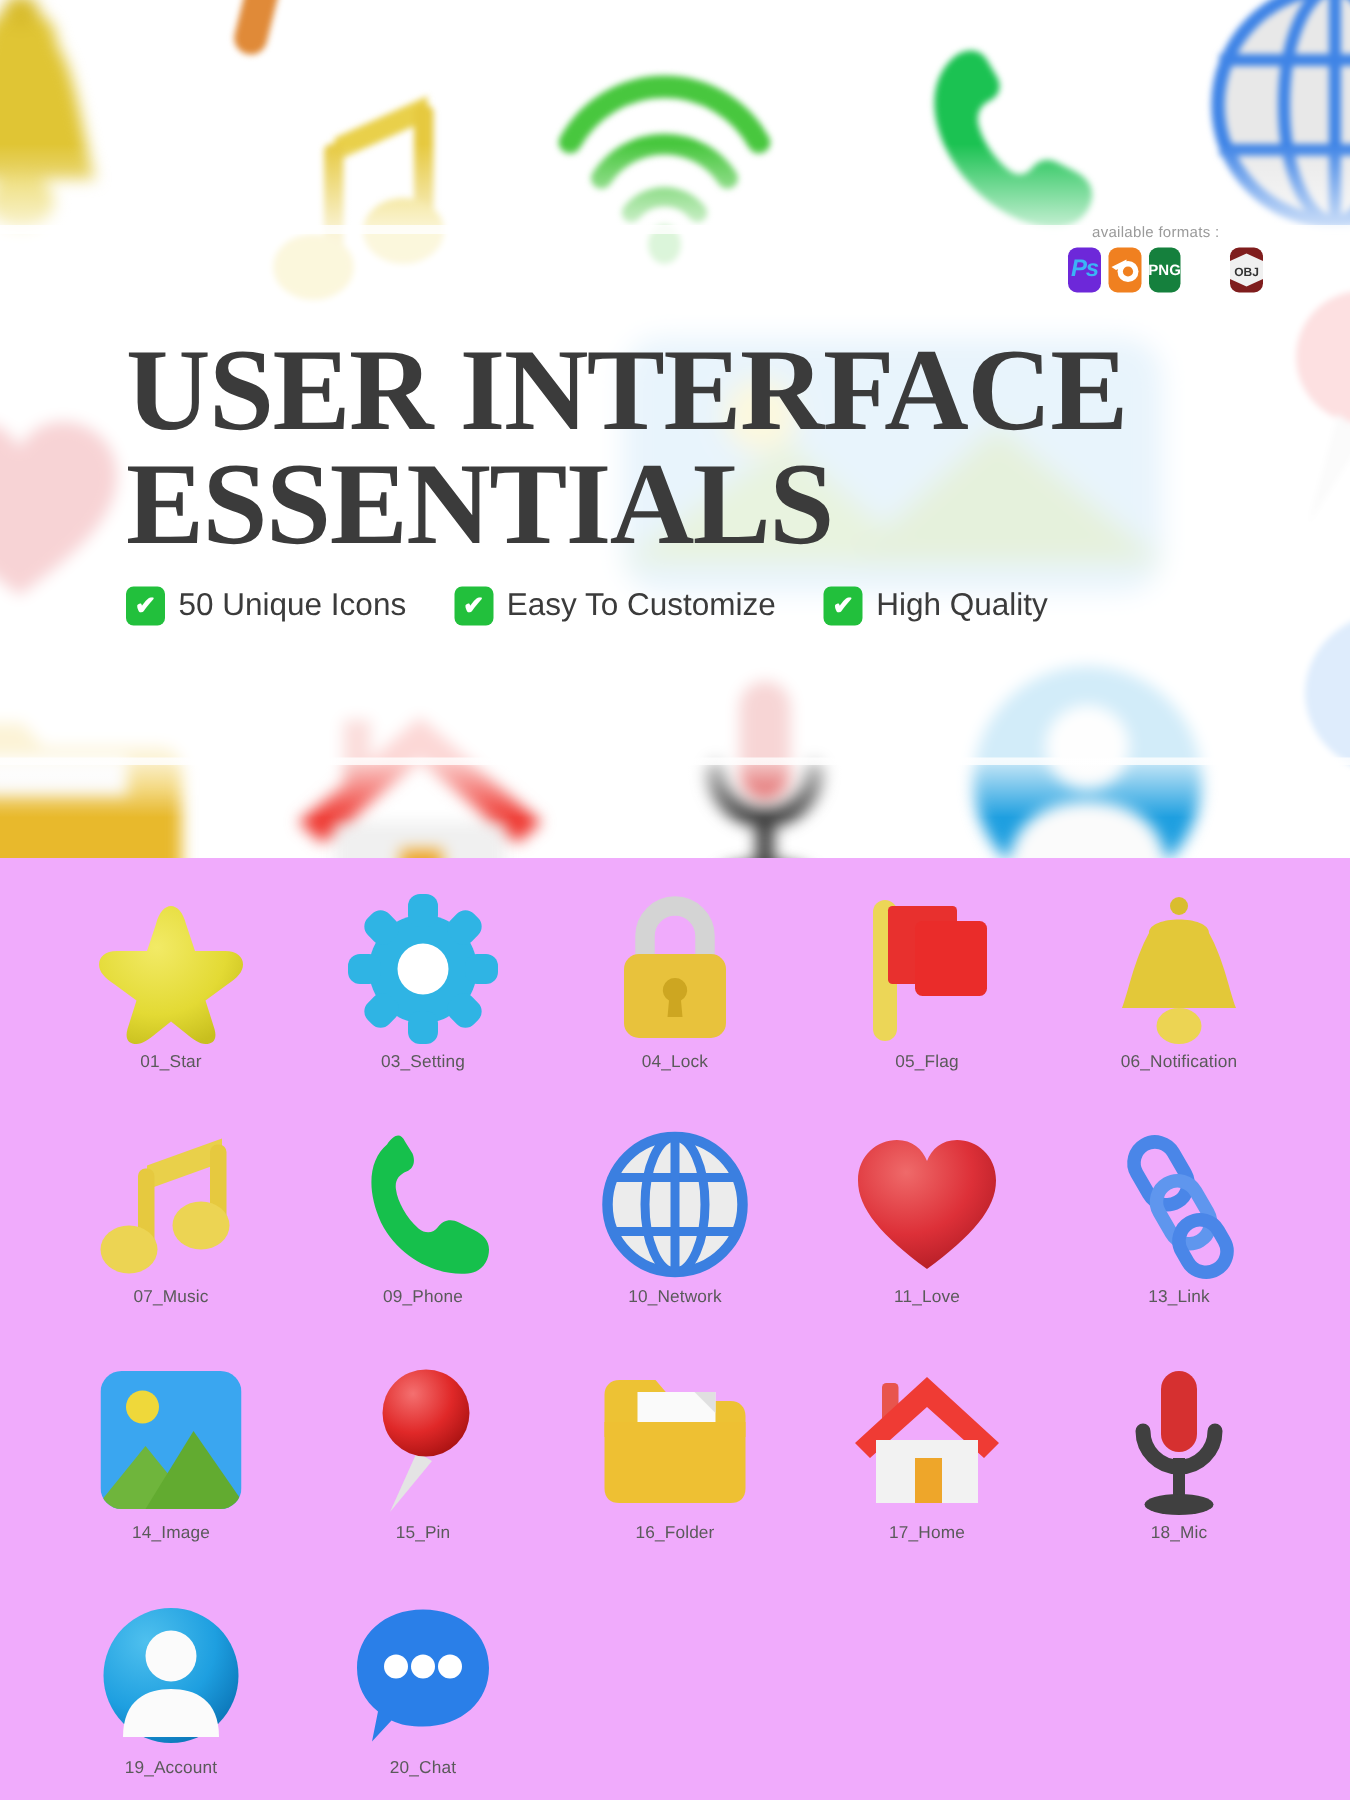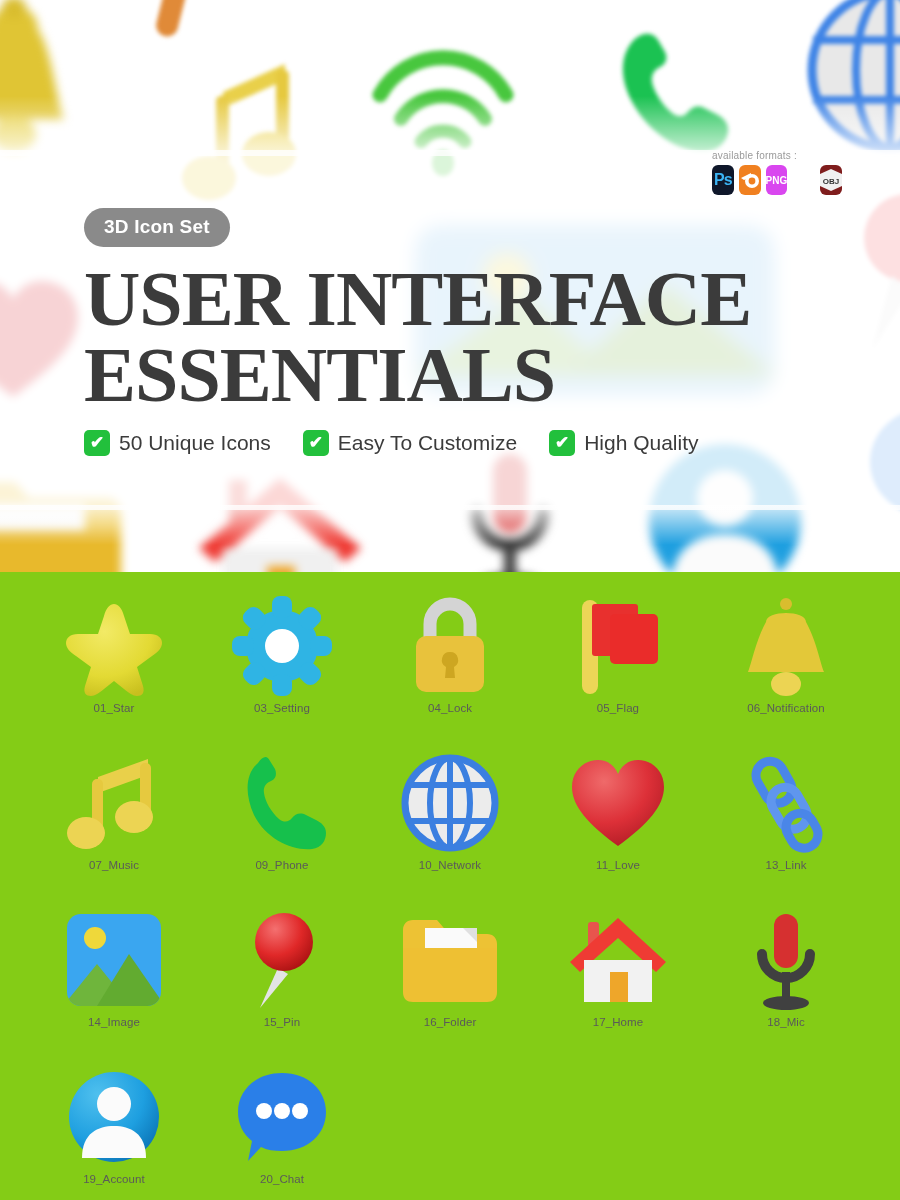--- a/index.html
+++ b/index.html
@@ -52,48 +52,48 @@
     font-size: 78px; line-height: 0.98; font-weight: bold;
     color: #3b3b3b; letter-spacing: -1px;
     font-family: Liberation Serif, serif;
     transform: scaleX(1.0);
   }
   .title .line { display: block; white-space: nowrap; }
 
   .formats {
     position: absolute; right: 58px; top: 150px; width: 130px; text-align: left;
   }
-  .formats-label { font-size: 10px; color: #9a9a9a; margin-bottom: 4px; letter-spacing: .2px; }
+  .formats-label { font-size: 10px; color: #9a9a9a; margin-bottom: 4px; letter-spacing: .2px; margin-left: 16px; }
   .format-row { display: flex; gap: 5px; }
   .fmt {
     width: 30px; height: 30px; border-radius: 6px;
     display: flex; align-items: center; justify-content: center;
     font-size: 11px; font-weight: bold; color: #fff;
     overflow: hidden; position: relative;
   }
-  .fmt-ps { background: #0f172a; color: #3bb4f5; font-size: 16px; letter-spacing: -1px; }
+  .fmt-ps { background: #6d28d9; color: #3bb4f5; font-size: 16px; font-style: italic; letter-spacing: -1px; }
   .fmt-bl { background: #f08020; }
-  .fmt-png { background: #d946ef; font-size: 10px; }
+  .fmt-png { background: #15803d; font-size: 10px; }
   .fmt-obj { background: #7f1d1d; margin-left: 28px; }
 
   .features {
     margin-top: 16px; display: flex; align-items: center; gap: 0px;
   }
   .feature { display: flex; align-items: center; gap: 9px; margin-right: 32px; }
   .chk {
     width: 26px; height: 26px; border-radius: 5px; background: #22c03c;
     display: flex; align-items: center; justify-content: center;
     color: #fff; font-size: 17px; font-weight: bold; line-height: 1;
   }
   .feature-label { font-size: 21px; color: #3b3b3b; }
 
   
   .grid-section {
     position: absolute; left: 0; top: 572px; width: 900px; height: 628px;
-    background: #84cc16; padding: 14px 30px 0 30px;
+    background: #f0abfc; padding: 14px 30px 0 30px;
   }
   .grid { display: grid; grid-template-columns: repeat(5, 1fr); }
   .cell {
     height: 157px;
     display: flex; flex-direction: column; align-items: center; justify-content: flex-start;
     padding-top: 6px;
   }
   .cell-art {
     height: 108px; width: 118px;
     display: flex; align-items: center; justify-content: center;
@@ -232,21 +232,20 @@
         </svg>
       </div>
 
     </div>
 
     <div class="hero-scrim-top"></div>
     <div class="hero-scrim"></div>
     <div class="hero-scrim-bot"></div>
 
     <div class="hero-content">
-      <div class="badge">3D Icon Set</div>
       <div class="title">
         <span class="line">USER INTERFACE</span>
         <span class="line">ESSENTIALS</span>
       </div>
       <div class="features">
         <div class="feature">
           <span class="chk">✔</span>
           <span class="feature-label">50 Unique Icons</span>
         </div>
         <div class="feature">

